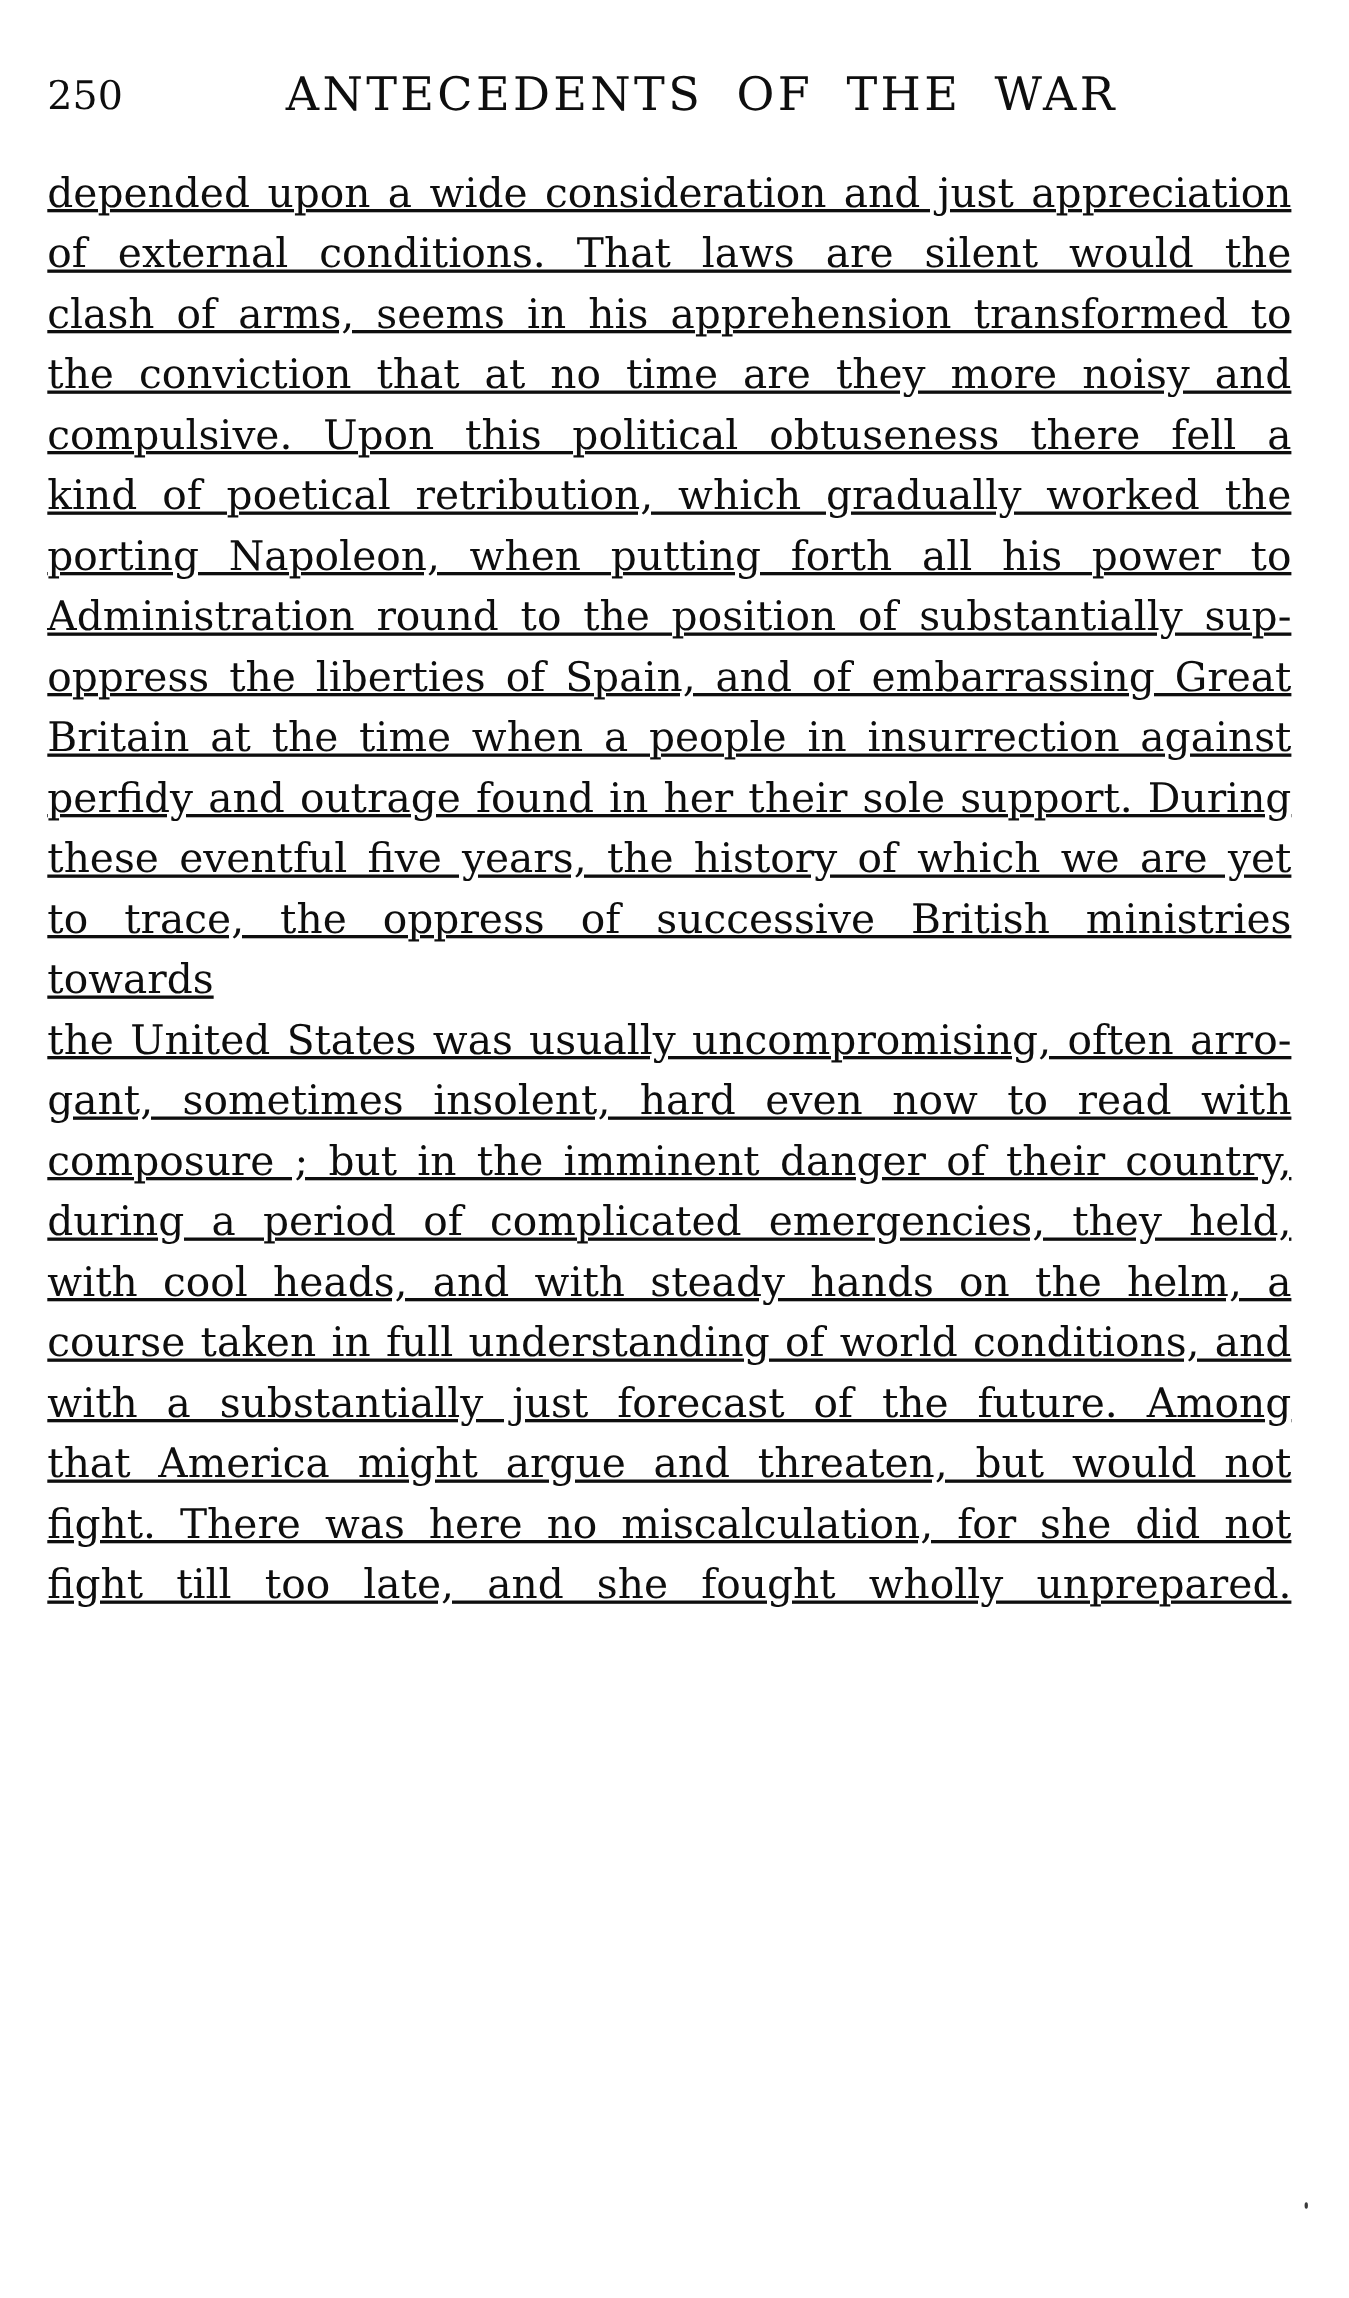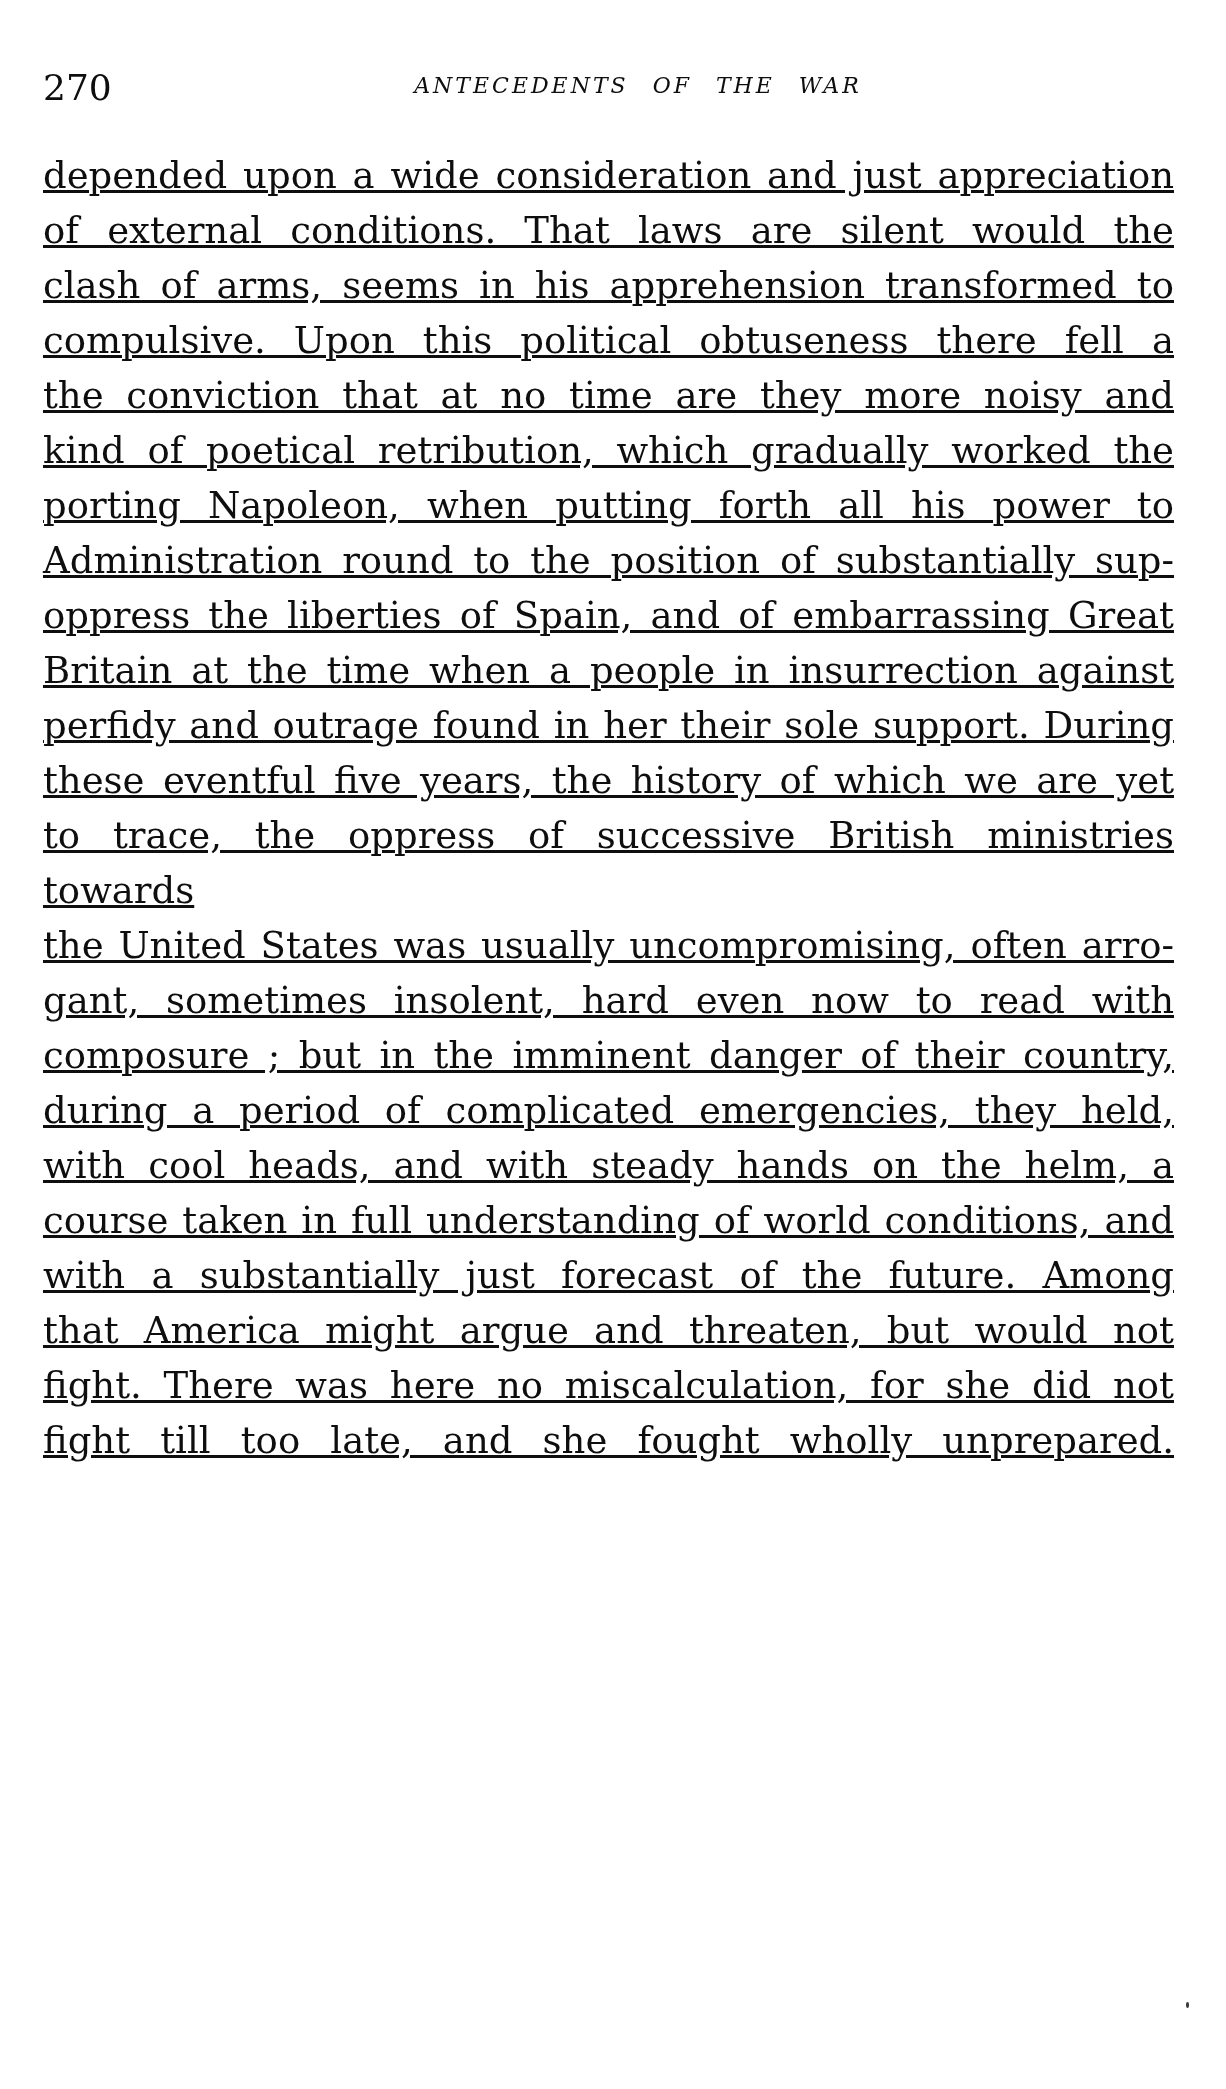--- a/index.html
+++ b/index.html
@@ -17,22 +17,21 @@
     left: 43px;
     top: 68px;
     font-size: 36px;
     line-height: 40px;
   }
   .running-head {
     position: absolute;
     left: calc(50% + 25px);
     top: 66px;
     transform: translateX(-50%);
-    font-style: italic;
-    font-size: 22px;
+    font-size: 42px;
     line-height: 40px;
     letter-spacing: 3px;
     word-spacing: 14px;
     white-space: nowrap;
     text-align: right;
   }
   .text-block {
     position: absolute;
     left: 43px;
     top: 148px;
@@ -56,30 +55,30 @@
     height: 6px;
     background: #3a3a3a;
     border-radius: 50%;
   }
 </style>
 </head>
 <body>
 
 <div class="page">
 
-  <span class="page-number">270</span>
+  <span class="page-number">250</span>
 
   <span class="running-head">ANTECEDENTS OF THE WAR</span>
 
   <main class="text-block">
     <div class="line">depended upon a wide consideration and just appreciation</div>
     <div class="line">of external conditions. That laws are silent would the</div>
     <div class="line">clash of arms, seems in his apprehension transformed to</div>
+    <div class="line">the conviction that at no time are they more noisy and</div>
     <div class="line">compulsive. Upon this political obtuseness there fell a</div>
-    <div class="line">the conviction that at no time are they more noisy and</div>
     <div class="line">kind of poetical retribution, which gradually worked the</div>
     <div class="line">porting Napoleon, when putting forth all his power to</div>
     <div class="line">Administration round to the position of substantially sup-</div>
     <div class="line">oppress the liberties of Spain, and of embarrassing Great</div>
     <div class="line">Britain at the time when a people in insurrection against</div>
     <div class="line">perfidy and outrage found in her their sole support. During</div>
     <div class="line">these eventful five years, the history of which we are yet</div>
     <div class="line">to trace, the oppress of successive British ministries towards</div>
     <div class="line">the United States was usually uncompromising, often arro-</div>
     <div class="line">gant, sometimes insolent, hard even now to read with</div>

